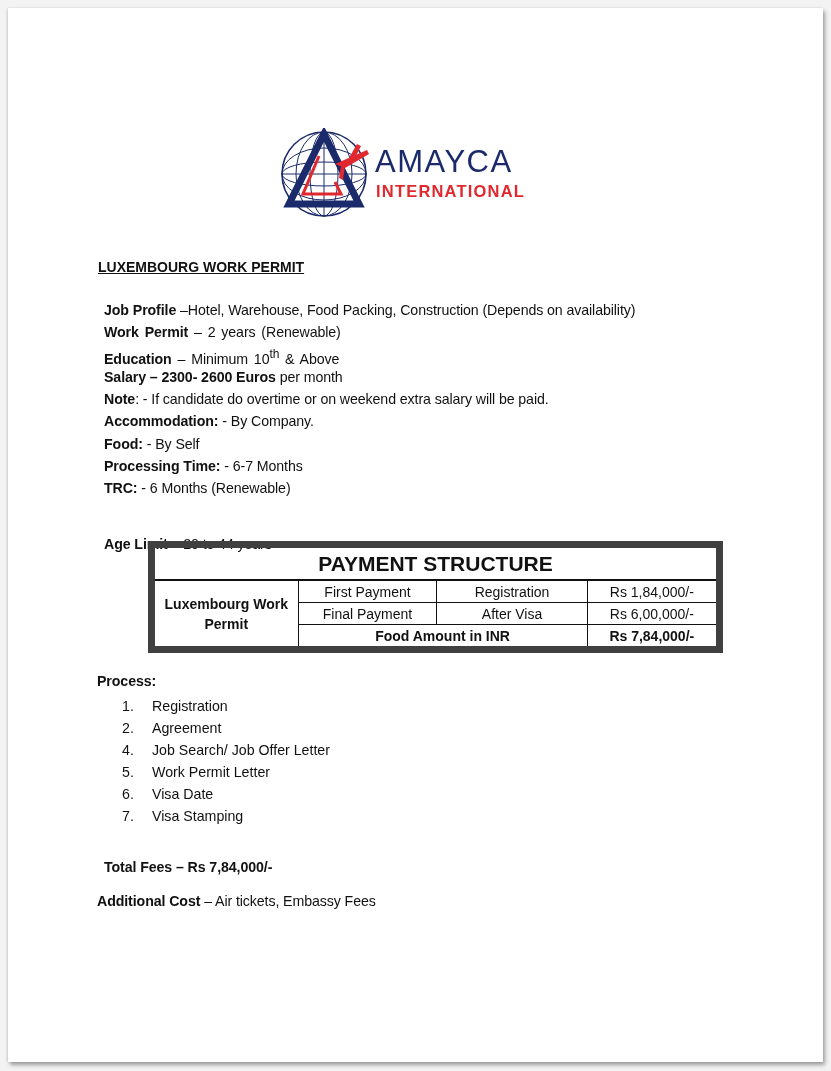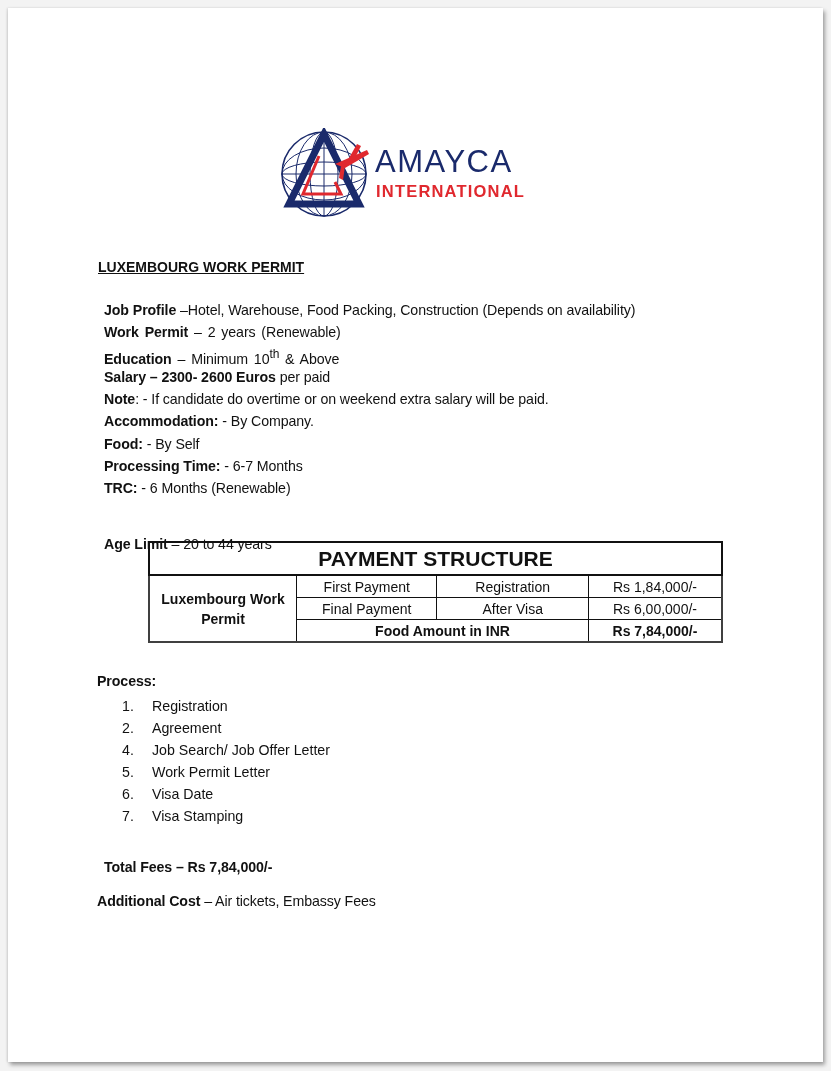--- a/index.html
+++ b/index.html
@@ -41,21 +41,21 @@
     width: 575px; border-collapse: collapse;
     font-family: "Liberation Sans", sans-serif;
   }
   table.pay td {
     border: 1.5px solid #111; text-align: center; padding: 0;
     font-size: 14px; color: #111; height: 21px;
   }
   table.pay td.head { font-size: 21px; font-weight: bold; height: 31px; border-width: 2px; }
   table.pay td.rowhead { font-weight: bold; line-height: 20px; }
   table.pay td.bold { font-weight: bold; }
-  table.pay { border: 2px solid #404040; }
+  table.pay { border: 7px solid #404040; }
 
   ol.steps { position: absolute; left: 114px; top: 687px; margin: 0; padding: 0; list-style: none; }
   ol.steps li { font-weight: normal; font-size: 14.2px; line-height: 22px; height: 22px; white-space: nowrap; color: #111; }
   ol.steps li .num { display: inline-block; width: 30px; }
 </style>
 </head>
 <body>
 
 <div class="page">
 
@@ -83,21 +83,21 @@
   <div class="abs txt" style="left:96px; top:293px;">
     <b>Job Profile</b><span> –</span><span>Hotel, Warehouse, Food Packing, Construction (Depends on availability)</span>
   </div>
   <div class="abs txt" style="left:96px; top:315px; word-spacing:2px;">
     <b>Work Permit</b><span> – </span><span>2 years (Renewable)</span>
   </div>
   <div class="abs txt" style="left:96px; top:337px; word-spacing:2px;">
     <b>Education</b><span> – </span><span>Minimum 10</span><sup style="font-size:12px;">th</sup><span> &amp; Above</span>
   </div>
   <div class="abs txt" style="left:96px; top:360px;">
-    <b>Salary – 2300- 2600 Euros</b><span> </span><span>per paid</span>
+    <b>Salary – 2300- 2600 Euros</b><span> </span><span>per month</span>
   </div>
   <div class="abs txt" style="left:96px; top:382px;">
     <b>Note</b><span>: - </span><span>If candidate do overtime or on weekend extra salary will be paid.</span>
   </div>
   <div class="abs txt" style="left:96px; top:404px;">
     <b>Accommodation:</b><span> - </span><span>By Company.</span>
   </div>
   <div class="abs txt" style="left:96px; top:427px;">
     <b>Food:</b><span> - </span><span>By Self</span>
   </div>

